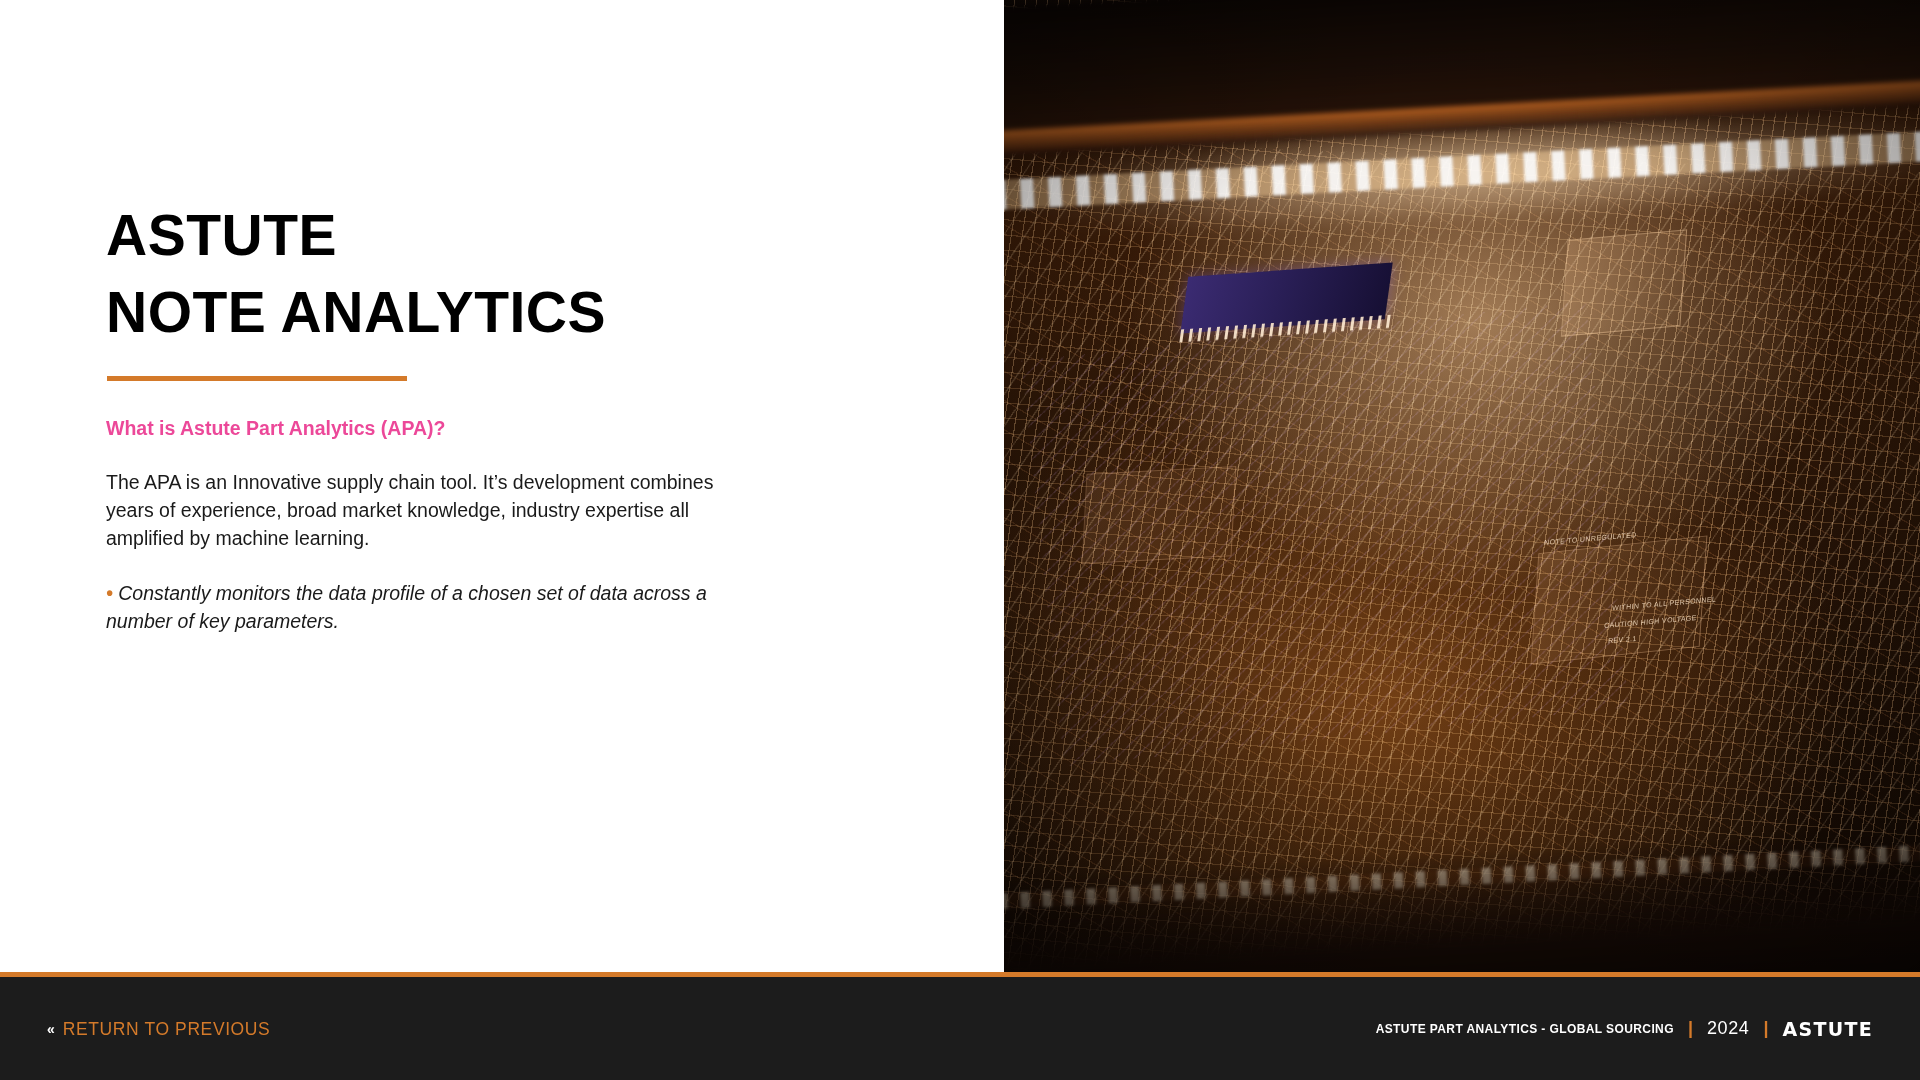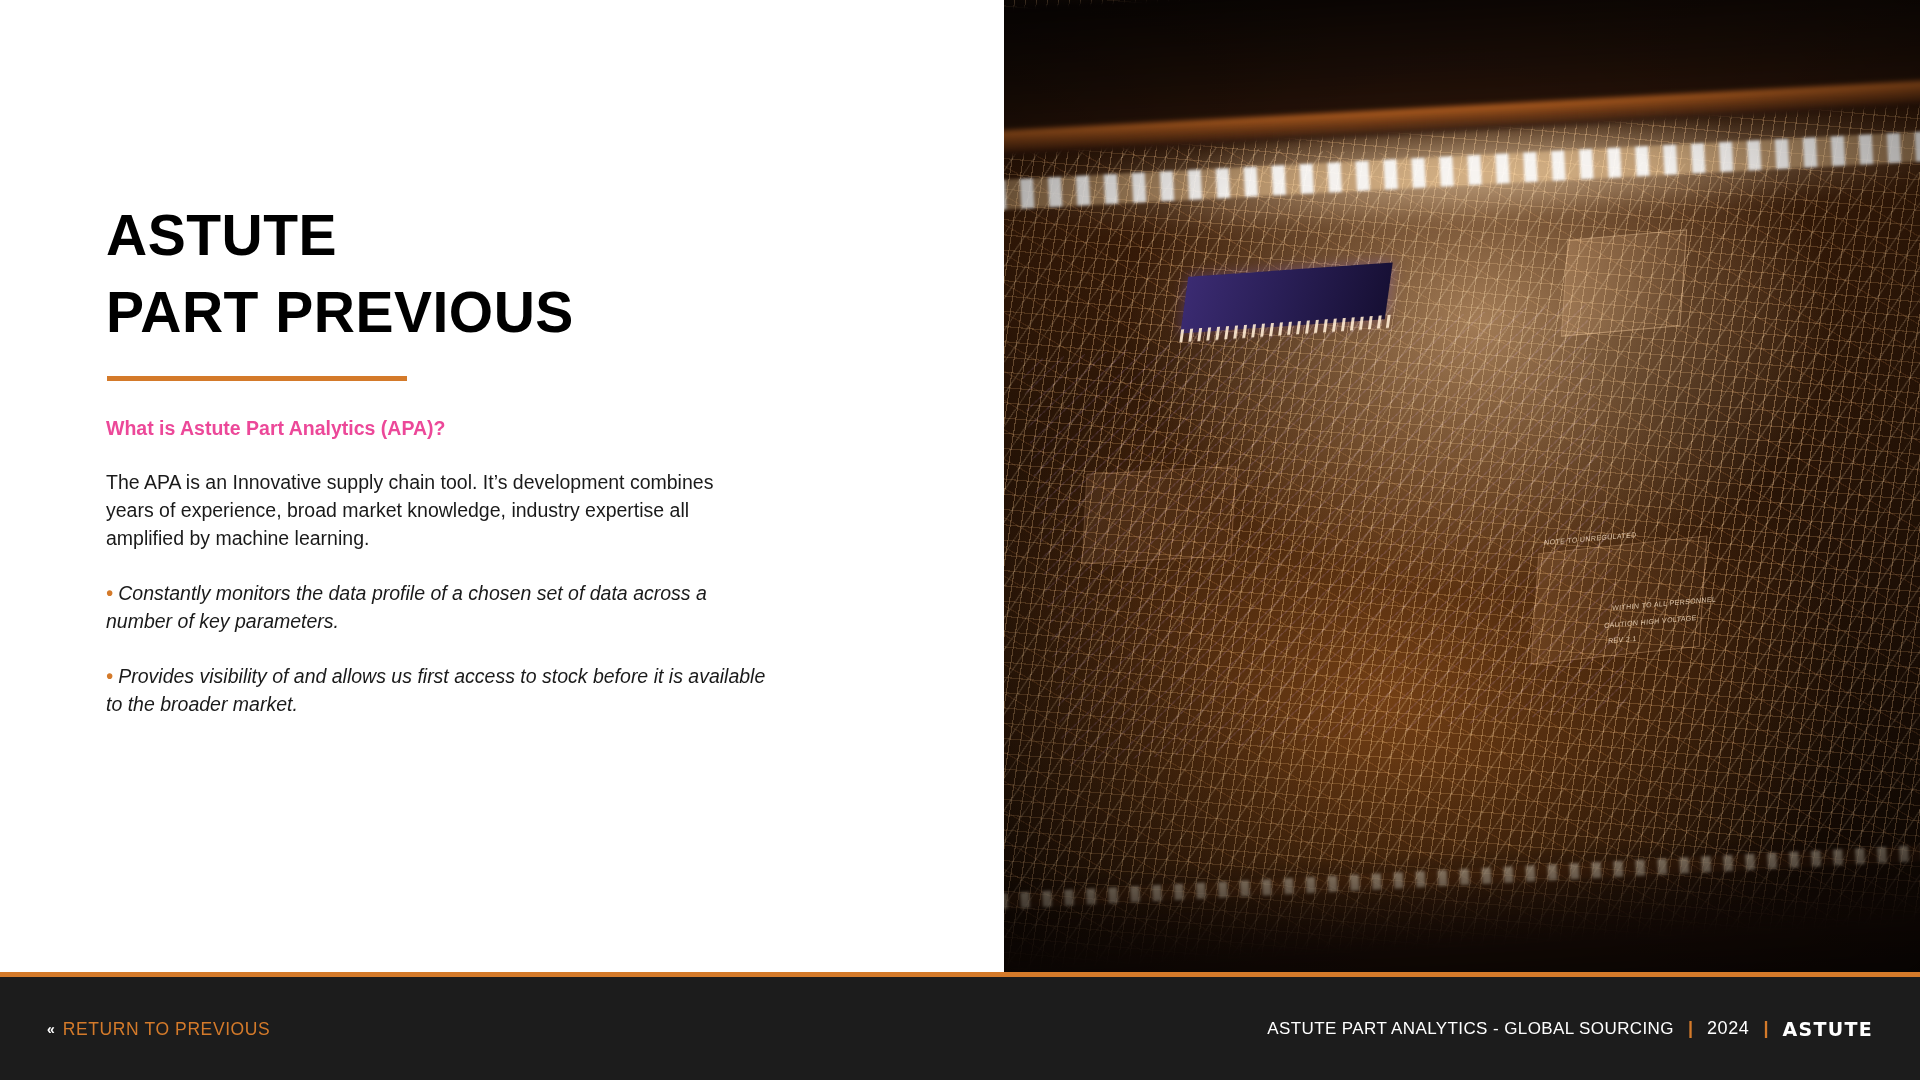--- a/index.html
+++ b/index.html
@@ -339,22 +339,22 @@
     right: 47px;
     top: 50%;
     transform: translateY(-50%);
     display: flex;
     align-items: center;
     gap: 14px;
     color: #ffffff;
   }
 
   .footer-deck {
-    font-size: 17px;
-    font-weight: normal;
+    font-size: 12px;
+    font-weight: bold;
     letter-spacing: 0.4px;
   }
 
   .footer-sep {
     color: #d47a2a;
     font-size: 18px;
     font-weight: bold;
   }
 
   .footer-year {
@@ -371,36 +371,32 @@
 </style>
 </head>
 <body>
 
 <div class="slide">
 
   <div class="content">
 
     <div class="title-block">
       <div class="title-line">ASTUTE</div>
-      <div class="title-line">PART PREVIOUS</div>
+      <div class="title-line">NOTE ANALYTICS</div>
     </div>
 
     <div class="rule"></div>
 
     <div class="body-block">
       <div class="lead">What is Astute Part Analytics (APA)?</div>
       <div class="para">The APA is an Innovative supply chain tool. It’s development combines years of experience, broad market knowledge, industry expertise all amplified by machine learning.</div>
 
       <div class="bullet">
         <span class="dot">•</span>
         <span>Constantly monitors the data profile of a chosen set of data across a number of key parameters.</span>
-      </div>
-      <div class="bullet">
-        <span class="dot">•</span>
-        <span>Provides visibility of and allows us first access to stock before it is available to the broader market.</span>
       </div>
     </div>
   </div>
 
   <div class="image-panel">
     <div class="pcb"></div>
     <div class="traces"></div>
     <div class="traces2"></div>
     <div class="traces3"></div>
 

